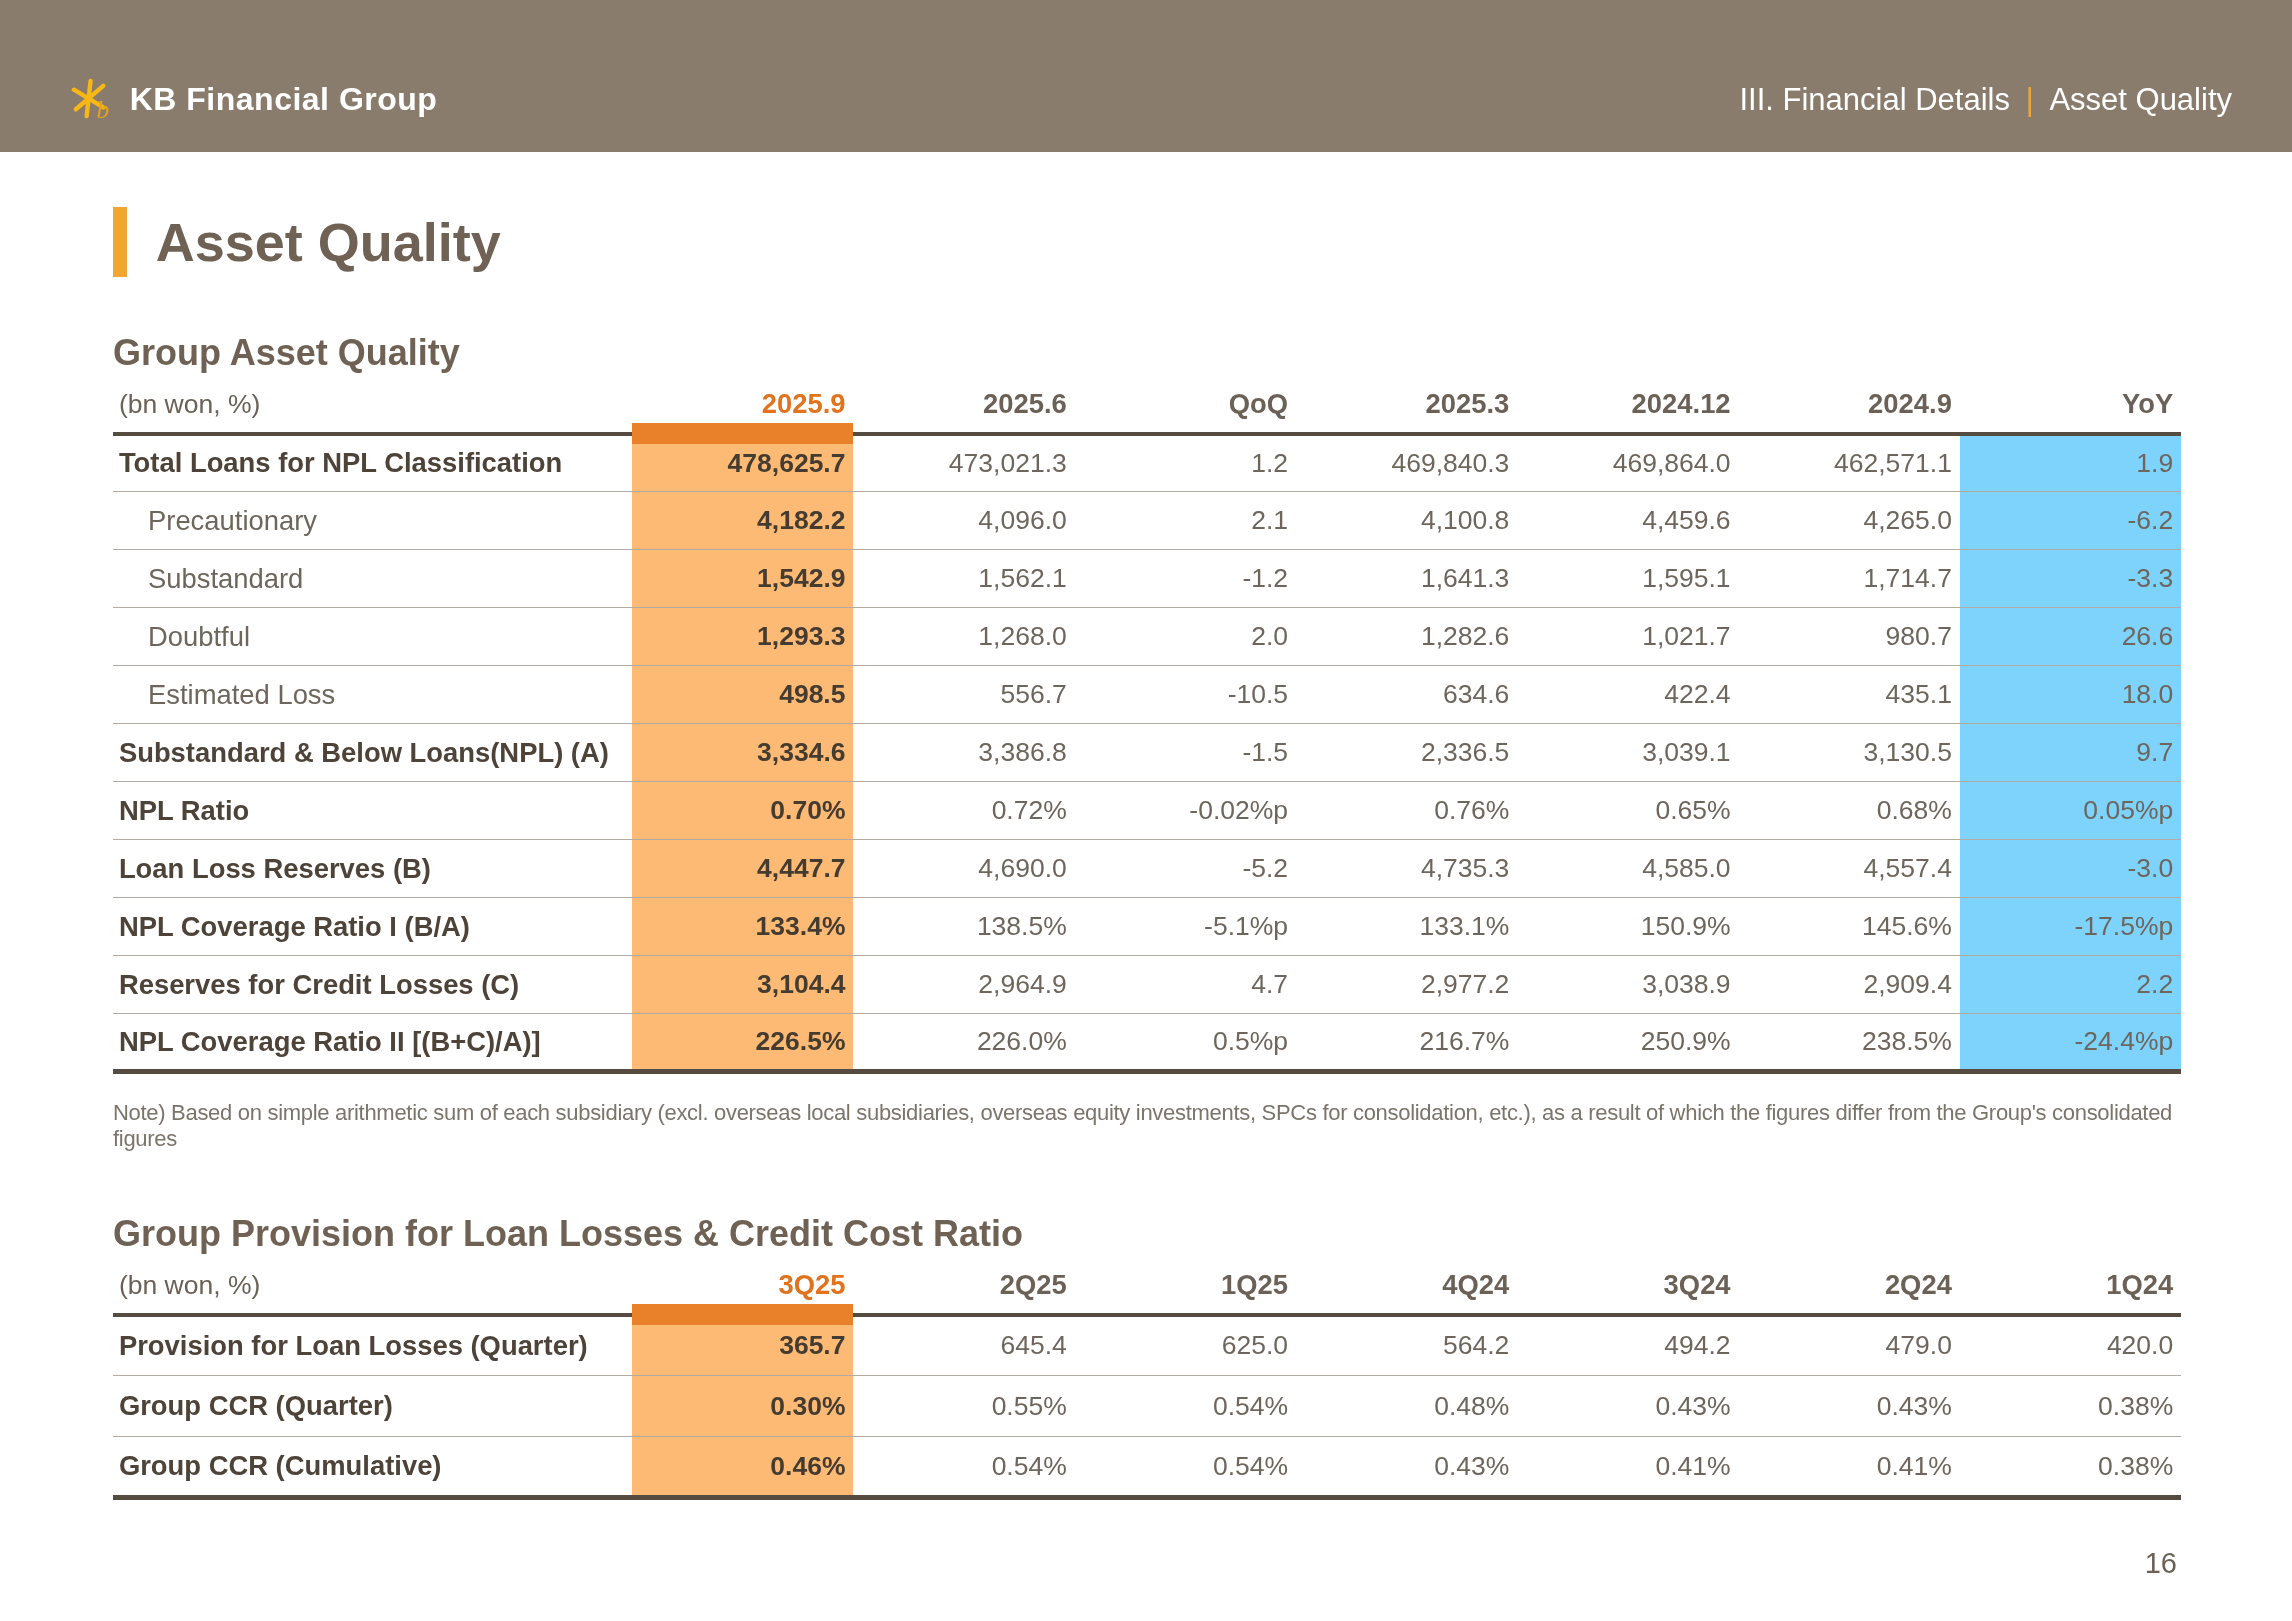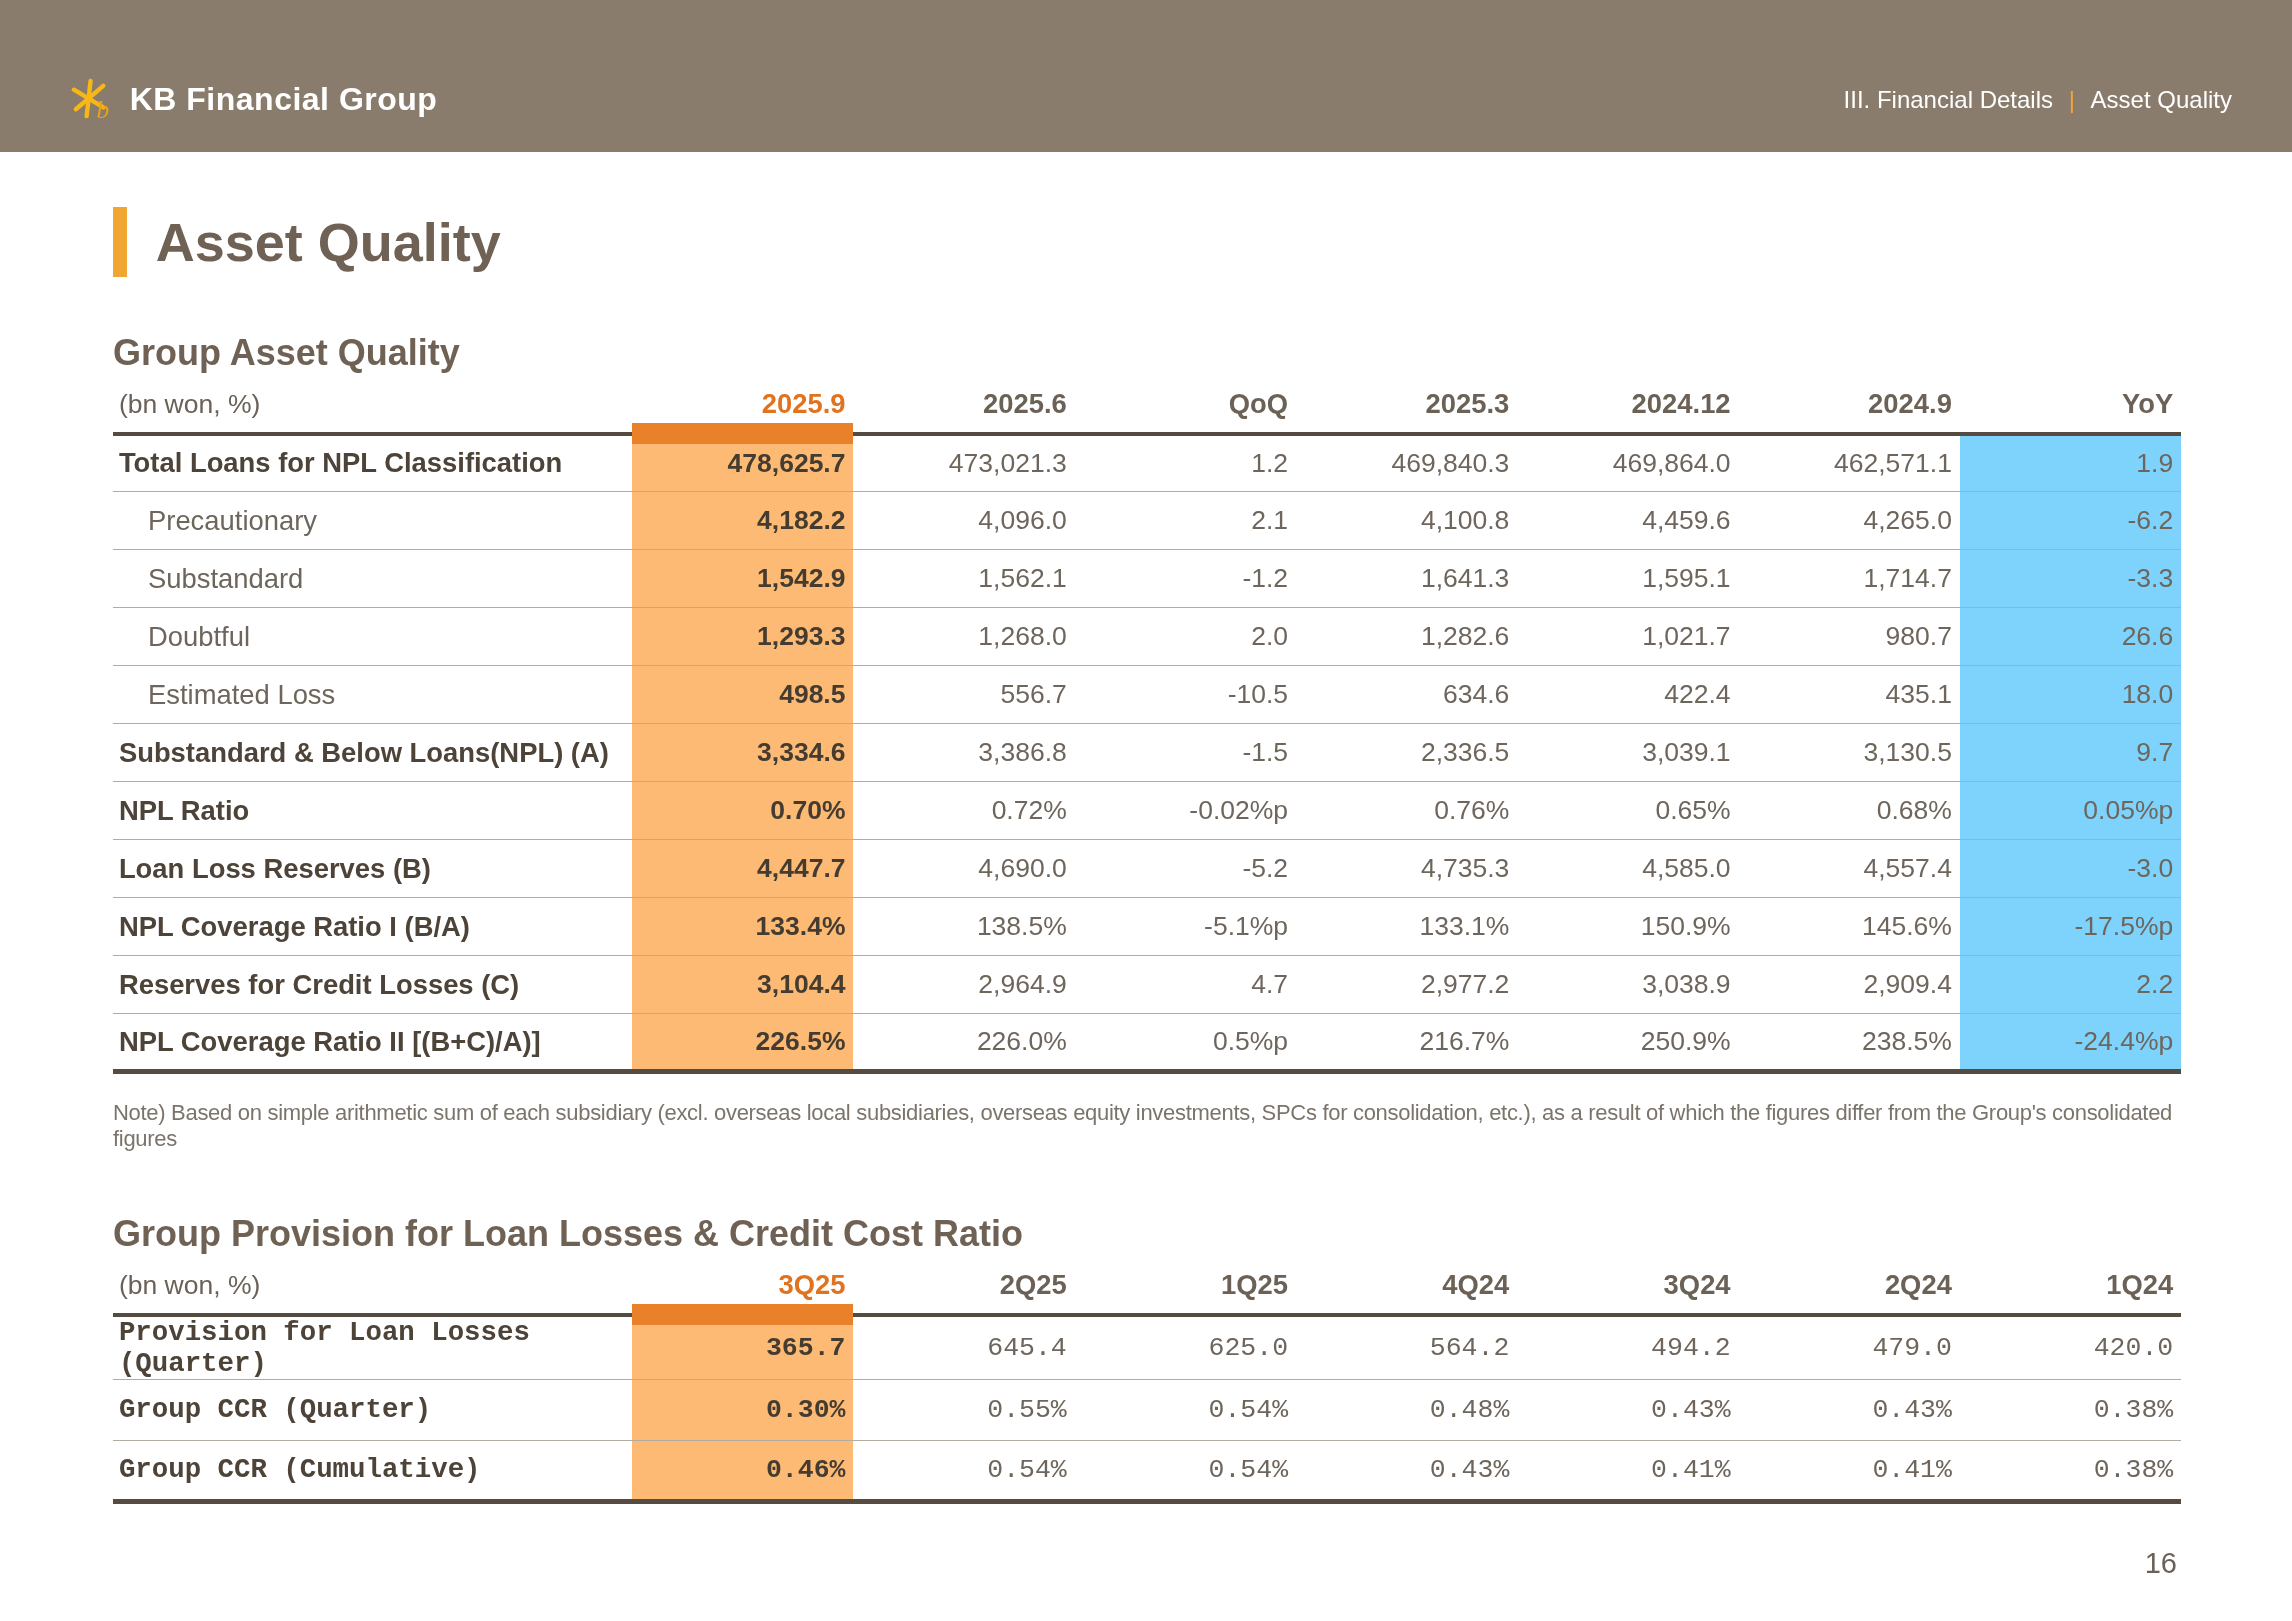--- a/index.html
+++ b/index.html
@@ -14,21 +14,21 @@
   .topbar {
     height:152px;
     background:#8A7C6D;
     display:flex;
     align-items:center;
     padding:47px 61px 0 71px;
   }
   .logo { display:flex; align-items:center; gap:13.7px; }
   .logo svg { display:block; }
   .logo-text { color:#ffffff; font-size:32px; font-weight:bold; letter-spacing:0.5px; }
-  .breadcrumb { margin-left:auto; font-size:24px; font-weight:300; color:#ffffff; display:flex; align-items:flex-end; }
+  .breadcrumb { margin-left:auto; font-size:31px; font-weight:300; color:#ffffff; display:flex; align-items:flex-end; }
   .breadcrumb .pipe { color:#F2A632; padding:0 15.7px; font-weight:400; }
   
   .content { padding:0 112px 0 113px; position:relative; }
   .page-title-wrap { margin-top:55px; display:flex; align-items:stretch; }
   .title-accent { width:13.7px; background:#F2A632; margin-right:29px; }
   h1.page-title { font-size:54px; font-weight:bold; color:#6F6255; line-height:1.3; }
   h2.section-title { margin-top:55px; font-size:36px; font-weight:bold; color:#6F6255; }
   h2.section-title2 { margin-top:61px; }
   
   table { width:100%; border-collapse:collapse; table-layout:fixed; margin-top:13.7px; }
@@ -44,21 +44,21 @@
   thead th.hl { color:#E2731E; }
   thead th.hl::after {
     content:""; position:absolute; left:0; right:0; bottom:-12.7px; height:21.6px;
     background:#E88129; z-index:2;
   }
   tbody td {
     height:58px; font-size:26.5px; color:#6E665C; font-weight:400;
     text-align:right; padding-right:7.8px;
     border-bottom:1px solid #B2ABA3;
   }
-  .t2 tbody td { height:61px;font-family:Liberation Mono, monospace; }
+  .t2 tbody td { height:61px; }
   tbody td.label { text-align:left; padding-left:5.9px; font-size:27.4px; }
   tr.bold td.label { font-weight:bold; color:#4D4338; }
   tr.indent td.label { padding-left:35px; font-weight:400; color:#6E665C; }
   tbody td.hl { background:#fdba74; font-weight:bold; color:#453C31; }
   tbody td.yoy { background:#7dd3fc; }
   tbody tr:last-child td { border-bottom:5.9px solid #564B40; }
   
   .note { margin-top:26px; font-size:22px; color:#7B746B; letter-spacing:-0.3px; }
   .page-number { position:absolute; right:116px; bottom:41px; font-size:29px; color:#6B6156; }
 </style>

